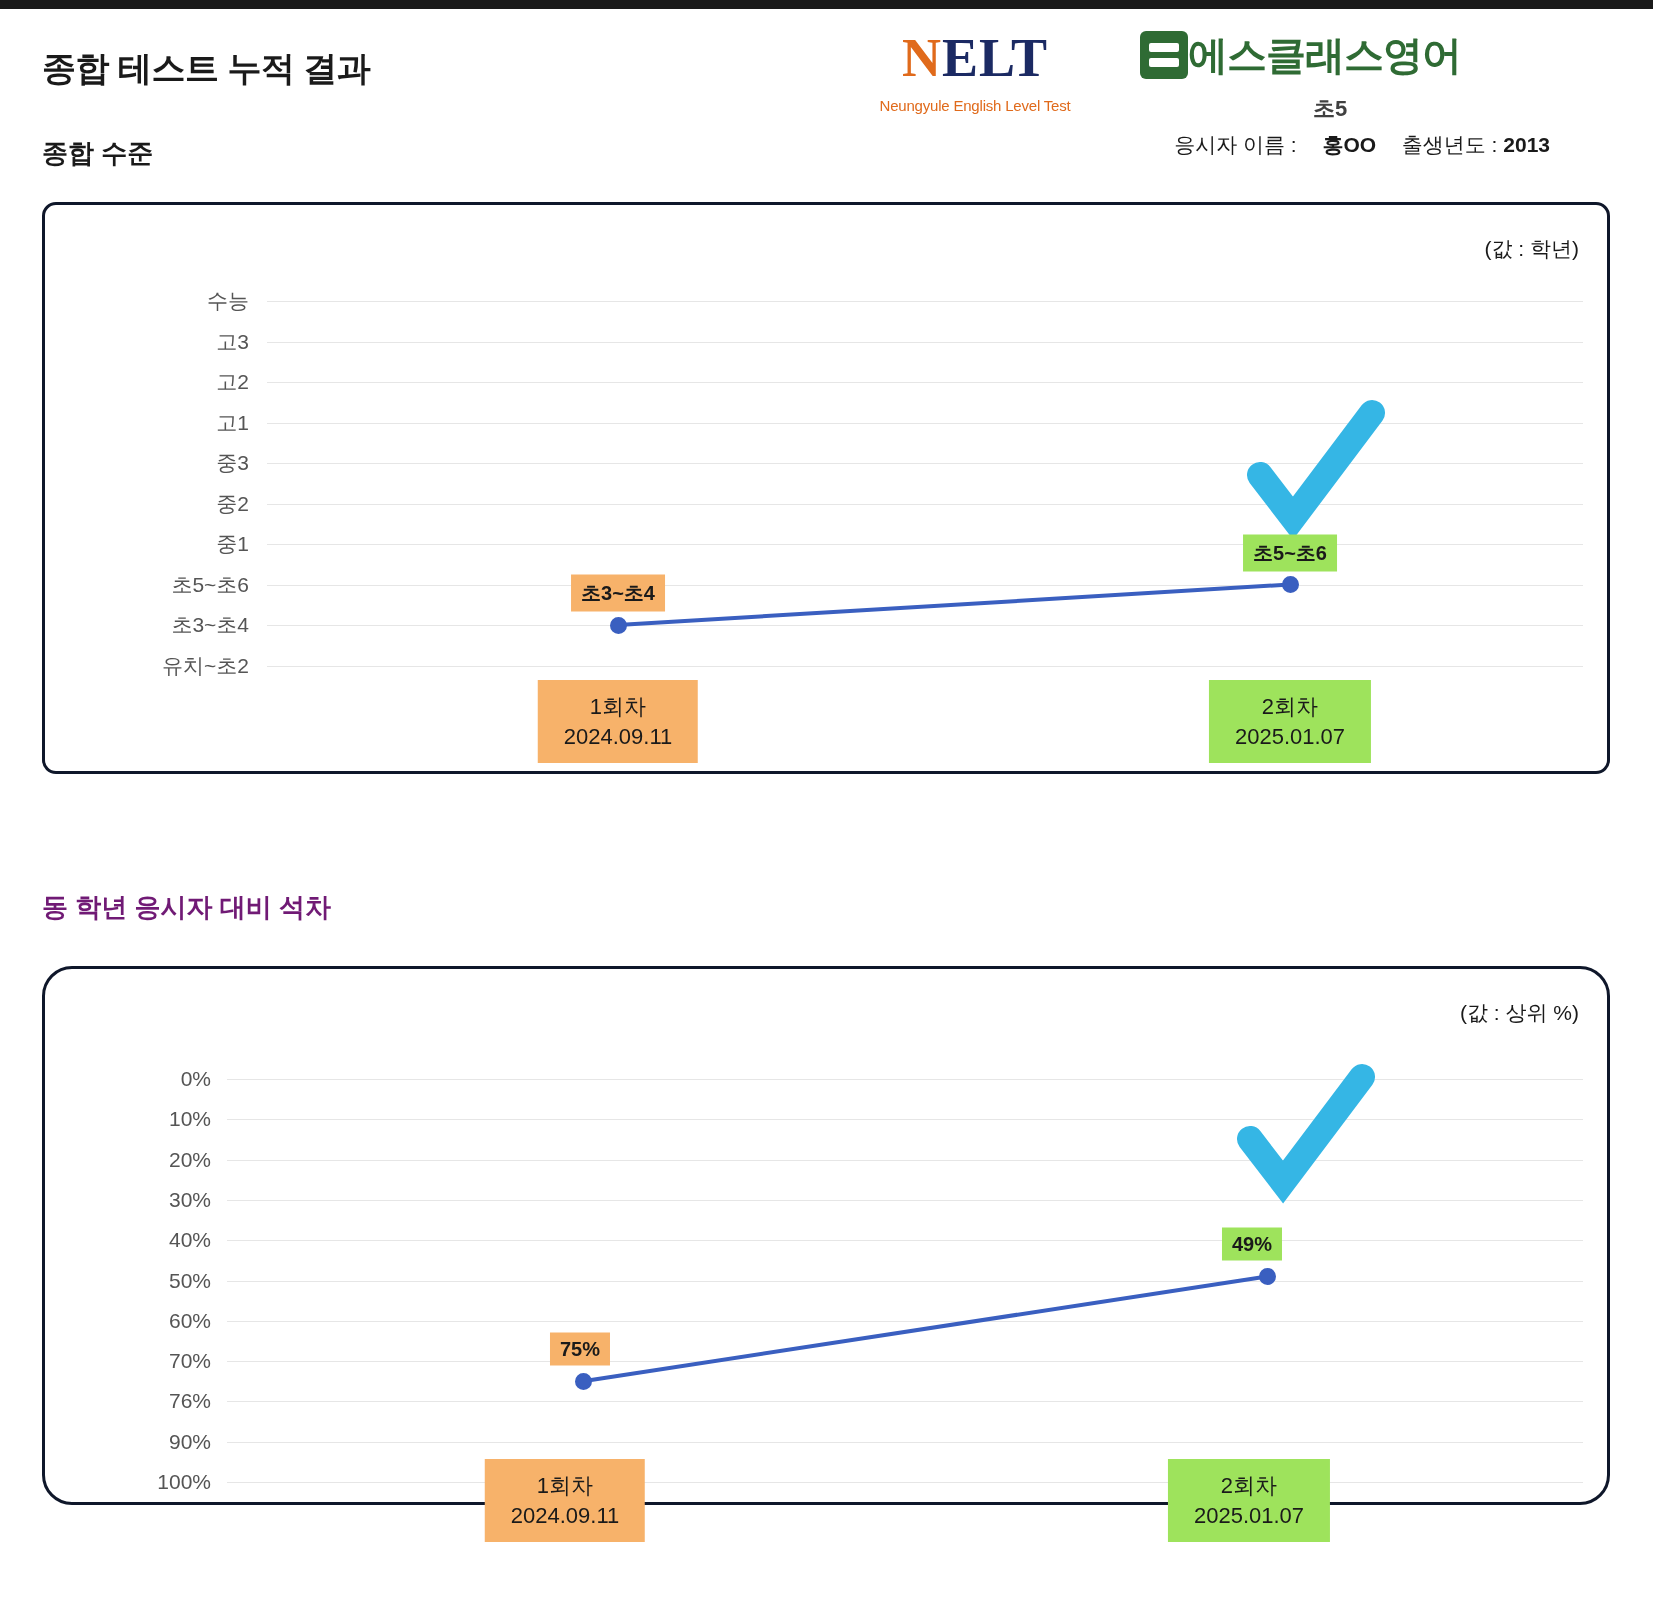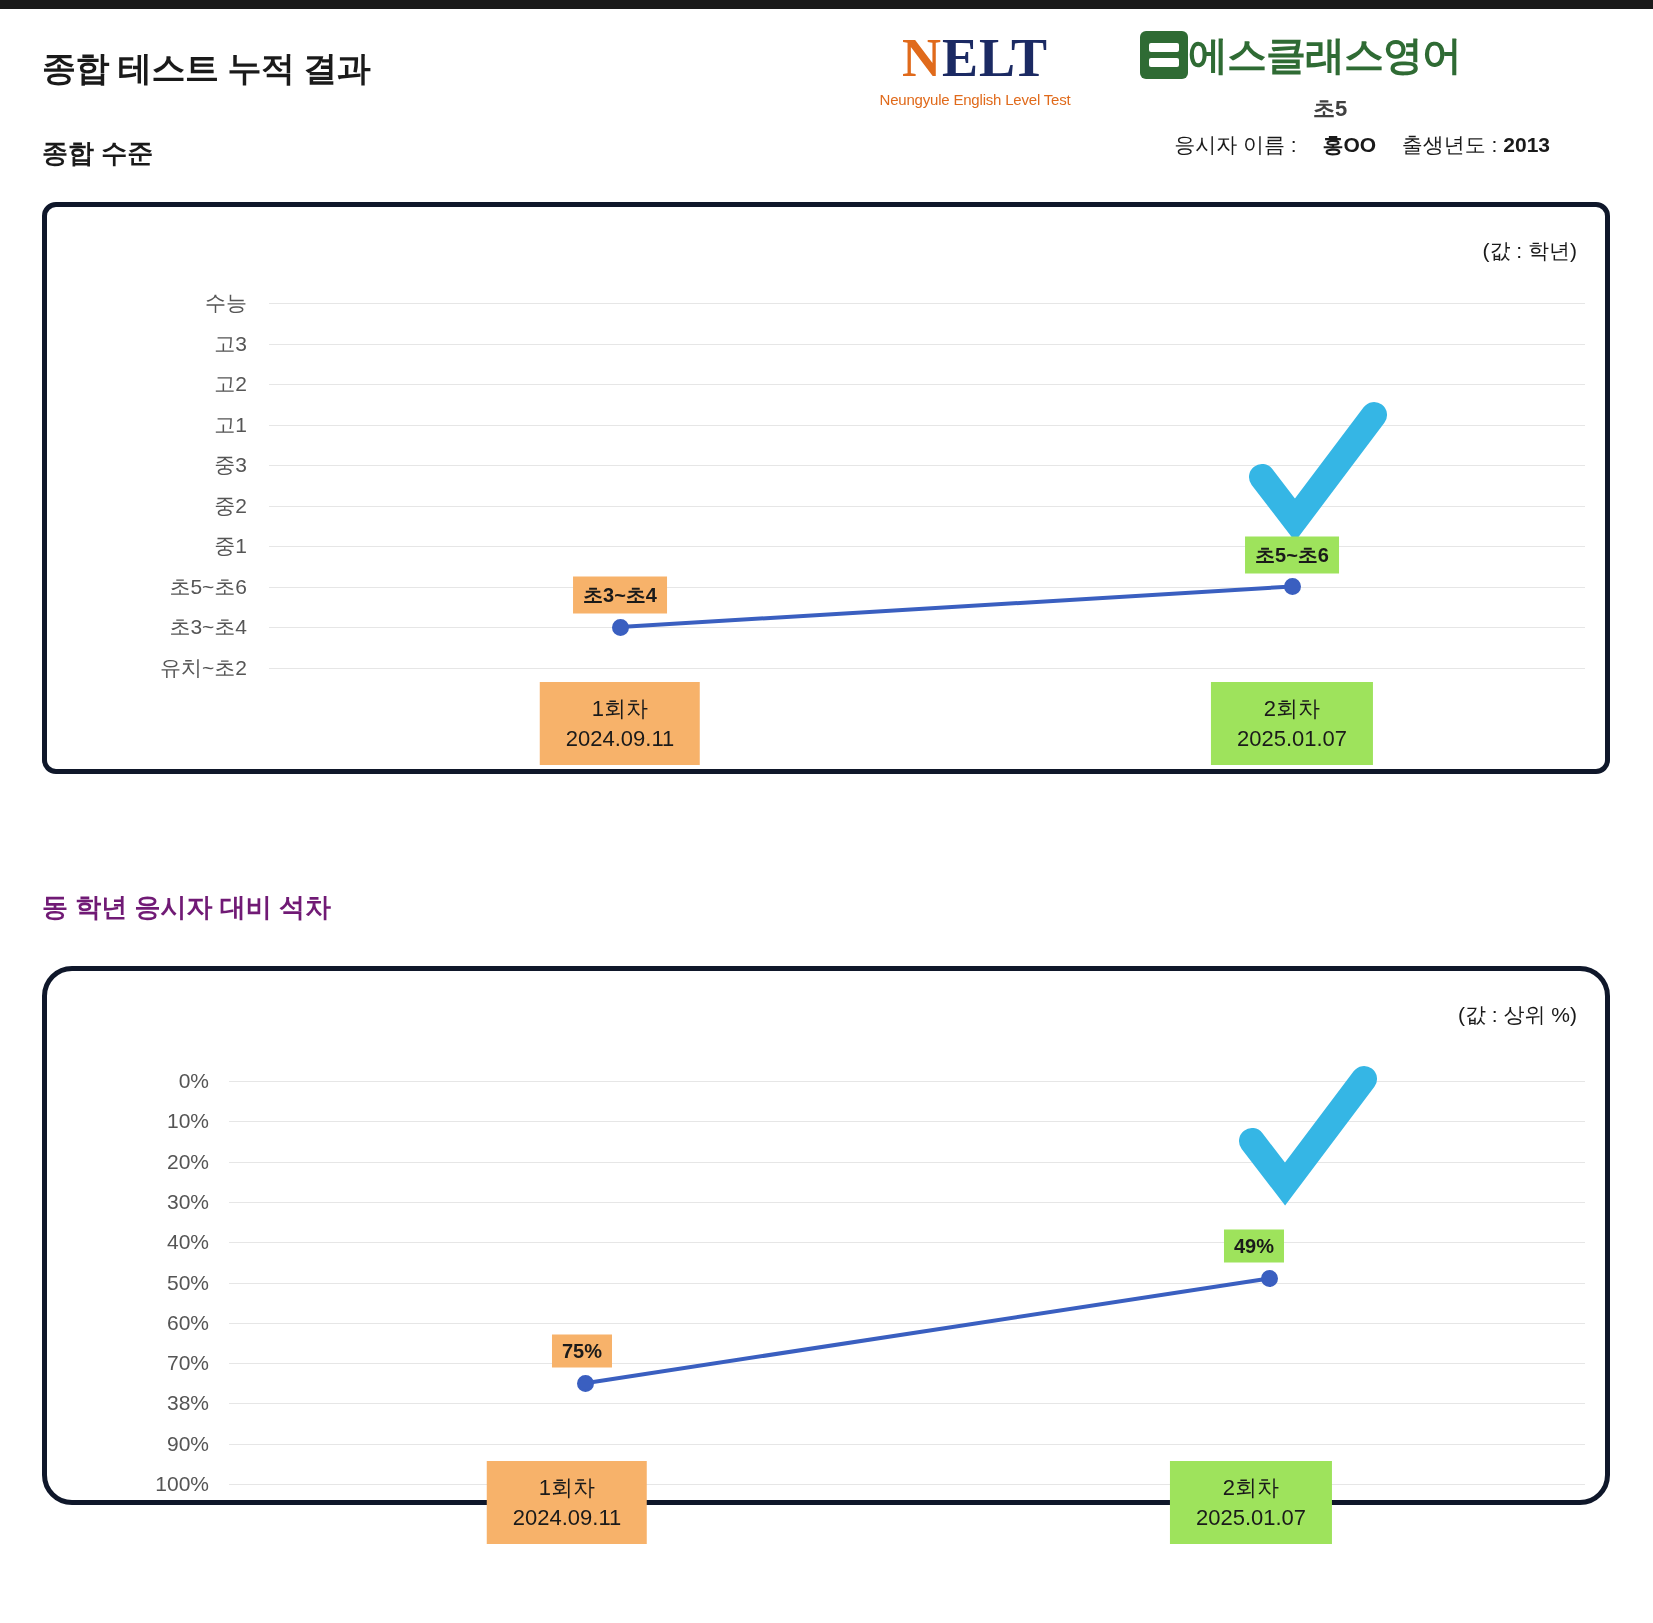--- a/index.html
+++ b/index.html
@@ -54,21 +54,21 @@
   .nelt-word {
     font-family: "Liberation Serif", "DejaVu Serif", serif;
     font-size: 54px;
     font-weight: bold;
     color: #1b2a63;
     letter-spacing: 1px;
     line-height: 1;
   }
   .nelt-word .n-accent { color: #e06a1b; }
   .nelt-sub {
-    margin-top: 6px;
+    margin-top: 12px;
     font-size: 15px;
     color: #e06a1b;
     letter-spacing: -0.2px;
   }
   .brand {
     position: absolute;
     left: 1140px; top: 22px;
     display: flex;
     align-items: center;
   }
@@ -117,21 +117,21 @@
   }
   .examinee .lbl { font-weight: normal; }
   .examinee .val { font-weight: bold; }
   .examinee .gap { display: inline-block; width: 14px; }
 
   
   .card {
     position: absolute;
     left: 42px;
     width: 1568px;
-    border: 5px solid #0f172a;
+    border: 3px solid #0f172a;
     border-radius: 14px;
     background: #ffffff;
   }
   #card-level { top: 202px; height: 572px; }
   #card-rank  { top: 966px; height: 539px; border-radius: 30px; }
 
   .sub-title-2 {
     position: absolute;
     left: 42px; top: 890px;
     font-size: 26px;
@@ -288,21 +288,21 @@
         <div class="ytick" style="top: 230.9px; right: 1396px;">30%</div>
         <div class="gridline" style="left: 182px; top: 271.2px; width: 1356px;"></div>
         <div class="ytick" style="top: 271.2px; right: 1396px;">40%</div>
         <div class="gridline" style="left: 182px; top: 311.5px; width: 1356px;"></div>
         <div class="ytick" style="top: 311.5px; right: 1396px;">50%</div>
         <div class="gridline" style="left: 182px; top: 351.8px; width: 1356px;"></div>
         <div class="ytick" style="top: 351.8px; right: 1396px;">60%</div>
         <div class="gridline" style="left: 182px; top: 392.1px; width: 1356px;"></div>
         <div class="ytick" style="top: 392.1px; right: 1396px;">70%</div>
         <div class="gridline" style="left: 182px; top: 432.4px; width: 1356px;"></div>
-        <div class="ytick" style="top: 432.4px; right: 1396px;">38%</div>
+        <div class="ytick" style="top: 432.4px; right: 1396px;">76%</div>
         <div class="gridline" style="left: 182px; top: 472.7px; width: 1356px;"></div>
         <div class="ytick" style="top: 472.7px; right: 1396px;">90%</div>
         <div class="gridline" style="left: 182px; top: 513px; width: 1356px;"></div>
         <div class="ytick" style="top: 513px; right: 1396px;">100%</div>
         <svg width="1566" height="587" style="position: absolute; left: 0px; top: 0px;">
           <polyline points="538,412.25 1222,307.47" fill="none" stroke="#3a5fc0" stroke-width="4"></polyline>
           <path d="M 1205 170 L 1238 213 L 1317 108" fill="none" stroke="#35b6e5" stroke-width="26" stroke-linecap="round" stroke-linejoin="miter"></path>
         </svg>
         <div class="point" style="left: 538px; top: 412.25px;"></div>
         <div class="vlabel orange" style="left: 523px; top: 380.25px; margin-left: 12px;">75%</div>

